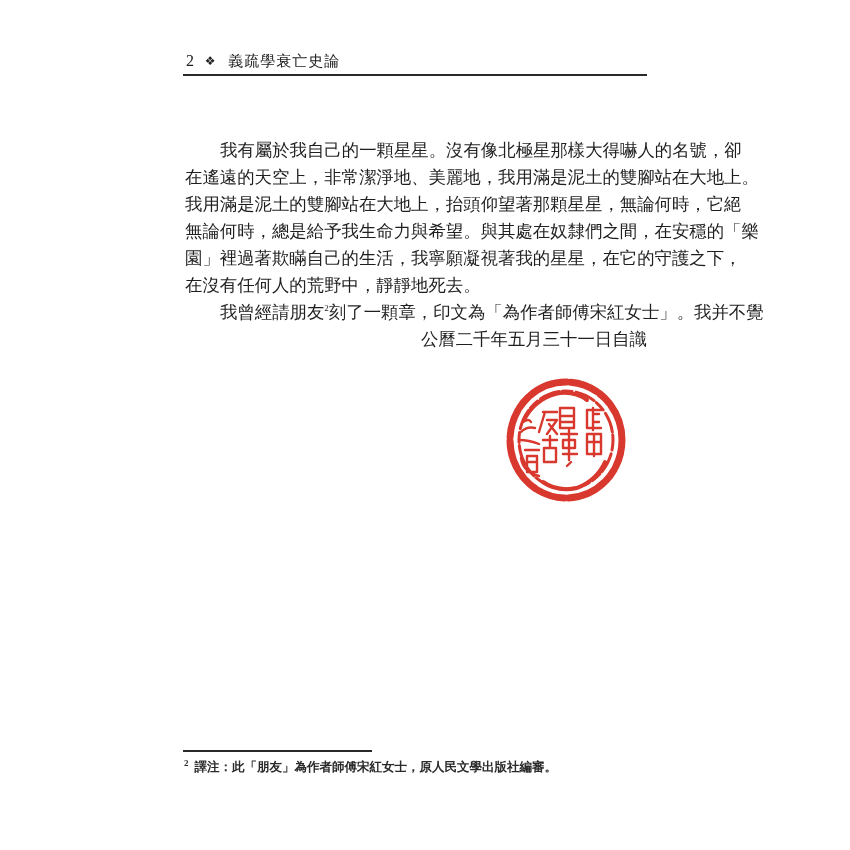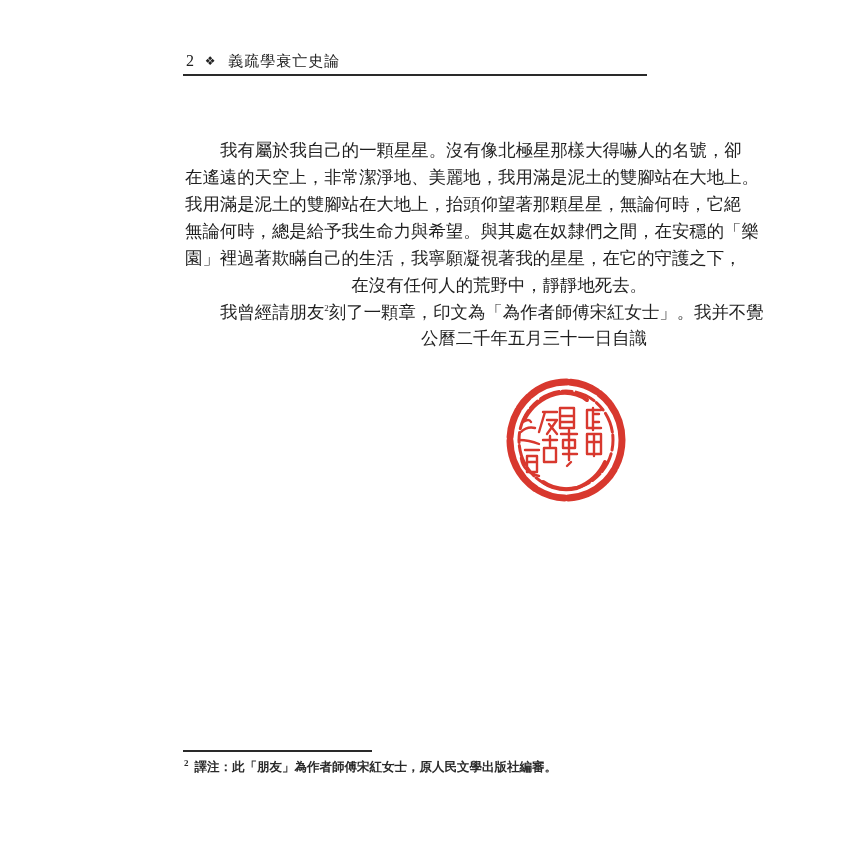--- a/index.html
+++ b/index.html
@@ -9,24 +9,24 @@
 
   .running-head { position:absolute; left:186px; top:50px; height:22px;
                   font-size:15px; line-height:22px; white-space:nowrap; color:#222; }
   .running-head .pnum { font-family:"Liberation Serif",serif; font-size:16px; margin-right:6px; }
   .running-head .orn { font-size:12px; margin-right:8px; position:relative; top:-1px; }
   .running-head .title { letter-spacing:1px; }
   .head-rule { position:absolute; left:183px; top:74px; width:464px; height:2px; background:#2a2a2a; }
 
   .body-text { position:absolute; left:185px; top:137px; width:462px;
                font-size:17.4px; line-height:27px; color:#1f1f1f; }
-  .line { display:block; white-space:nowrap; height:27px; letter-spacing:0px;text-align:right; }
+  .line { display:block; white-space:nowrap; height:27px; letter-spacing:0px; }
   .indent { padding-left:35px; }
   .sup { font-size:9px; position:relative; top:-7px; font-family:"Liberation Serif",serif; }
-  .sign { text-align:right; padding-top:0;font-family:Liberation Mono, monospace; }
+  .sign { text-align:right; padding-top:0; }
 
   .seal { position:absolute; left:505px; top:378px; width:122px; height:124px; }
 
   .fn-rule { position:absolute; left:183px; top:750px; width:189px; height:2px; background:#2a2a2a; }
   .footnote { position:absolute; left:184px; top:758px; font-size:12.5px; line-height:18px;
               white-space:nowrap; color:#2a2a2a;font-weight:bold; }
   .footnote .fn-num { font-size:9px; position:relative; top:-5px; margin-right:6px; font-family:"Liberation Serif",serif; }
 </style>
 </head>
 <body>

